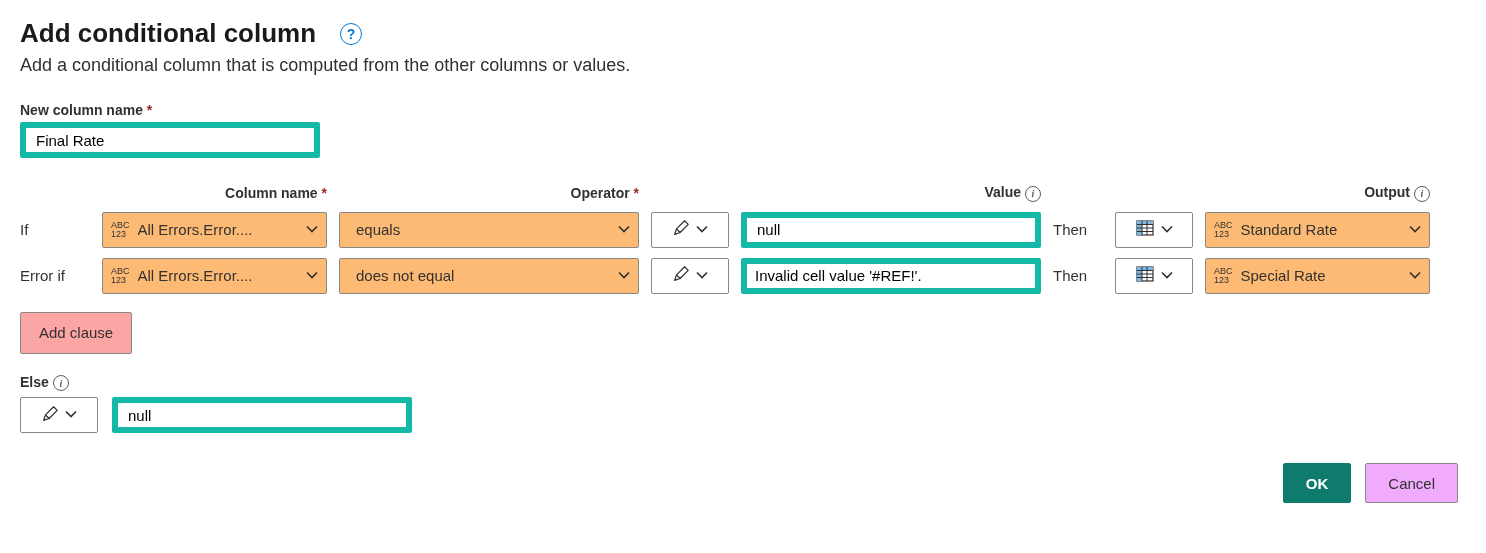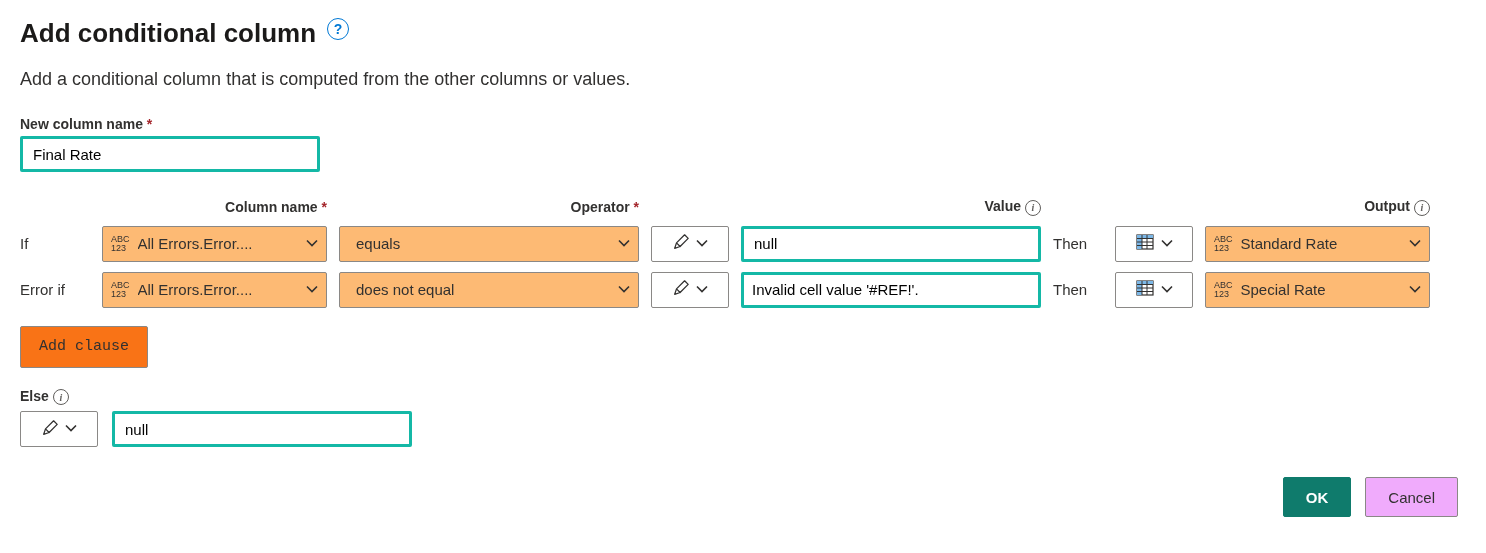--- a/index.html
+++ b/index.html
@@ -7,22 +7,23 @@
     margin: 0;
     padding: 18px 20px;
     font-family: "Segoe UI", -apple-system, BlinkMacSystemFont, sans-serif;
     font-size: 14px;
     color: #323130;
     background: #ffffff;
     width: 1486px;
   }
   .title-row {
     display: flex;
-    gap: 11px;
-    margin-bottom: 20px;
+    align-items: center;
+    gap: 24px;
+    margin-bottom: 6px;
   }
   h1 {
     font-size: 26px;
     font-weight: 600;
     margin: 0;
     color: #1b1a19;
   }
   .help-circle {
     width: 22px;
     height: 22px;
@@ -43,21 +44,21 @@
   }
   .field-label {
     font-size: 14px;
     font-weight: 600;
     color: #323130;
     margin-bottom: 4px;
   }
   .req { color: #a4262c; }
   .text-input {
     height: 36px;
-    border: 3px solid #14b8a6;
+    border: 6px solid #14b8a6;
     border-radius: 2px;
     padding: 0 10px;
     font-size: 15px;
     font-family: inherit;
     background: #fff;
     outline: none;
   }
   .name-input { width: 300px; margin-bottom: 26px; }
 
   .grid {
@@ -120,24 +121,24 @@
   .table-icon svg { width: 20px; height: 20px; }
 
   .then { font-size: 15px; }
 
   .add-clause-btn {
     margin-top: 18px;
     height: 42px;
     padding: 0 18px;
     border: 1px solid #8a8886;
     border-radius: 2px;
-    background: #f97316;
+    background: #fca5a5;
     font-size: 15px;
     cursor: pointer;
-    font-family: Liberation Mono, monospace;
+    font-family: Liberation Sans, sans-serif;
     color: #323130;
   }
 
   .else-section { margin-top: 20px; }
   .else-row { display: flex; gap: 14px; align-items: center; margin-top: 6px; }
   .else-value { width: 300px; }
 
   .footer {
     display: flex;
     justify-content: flex-end;

